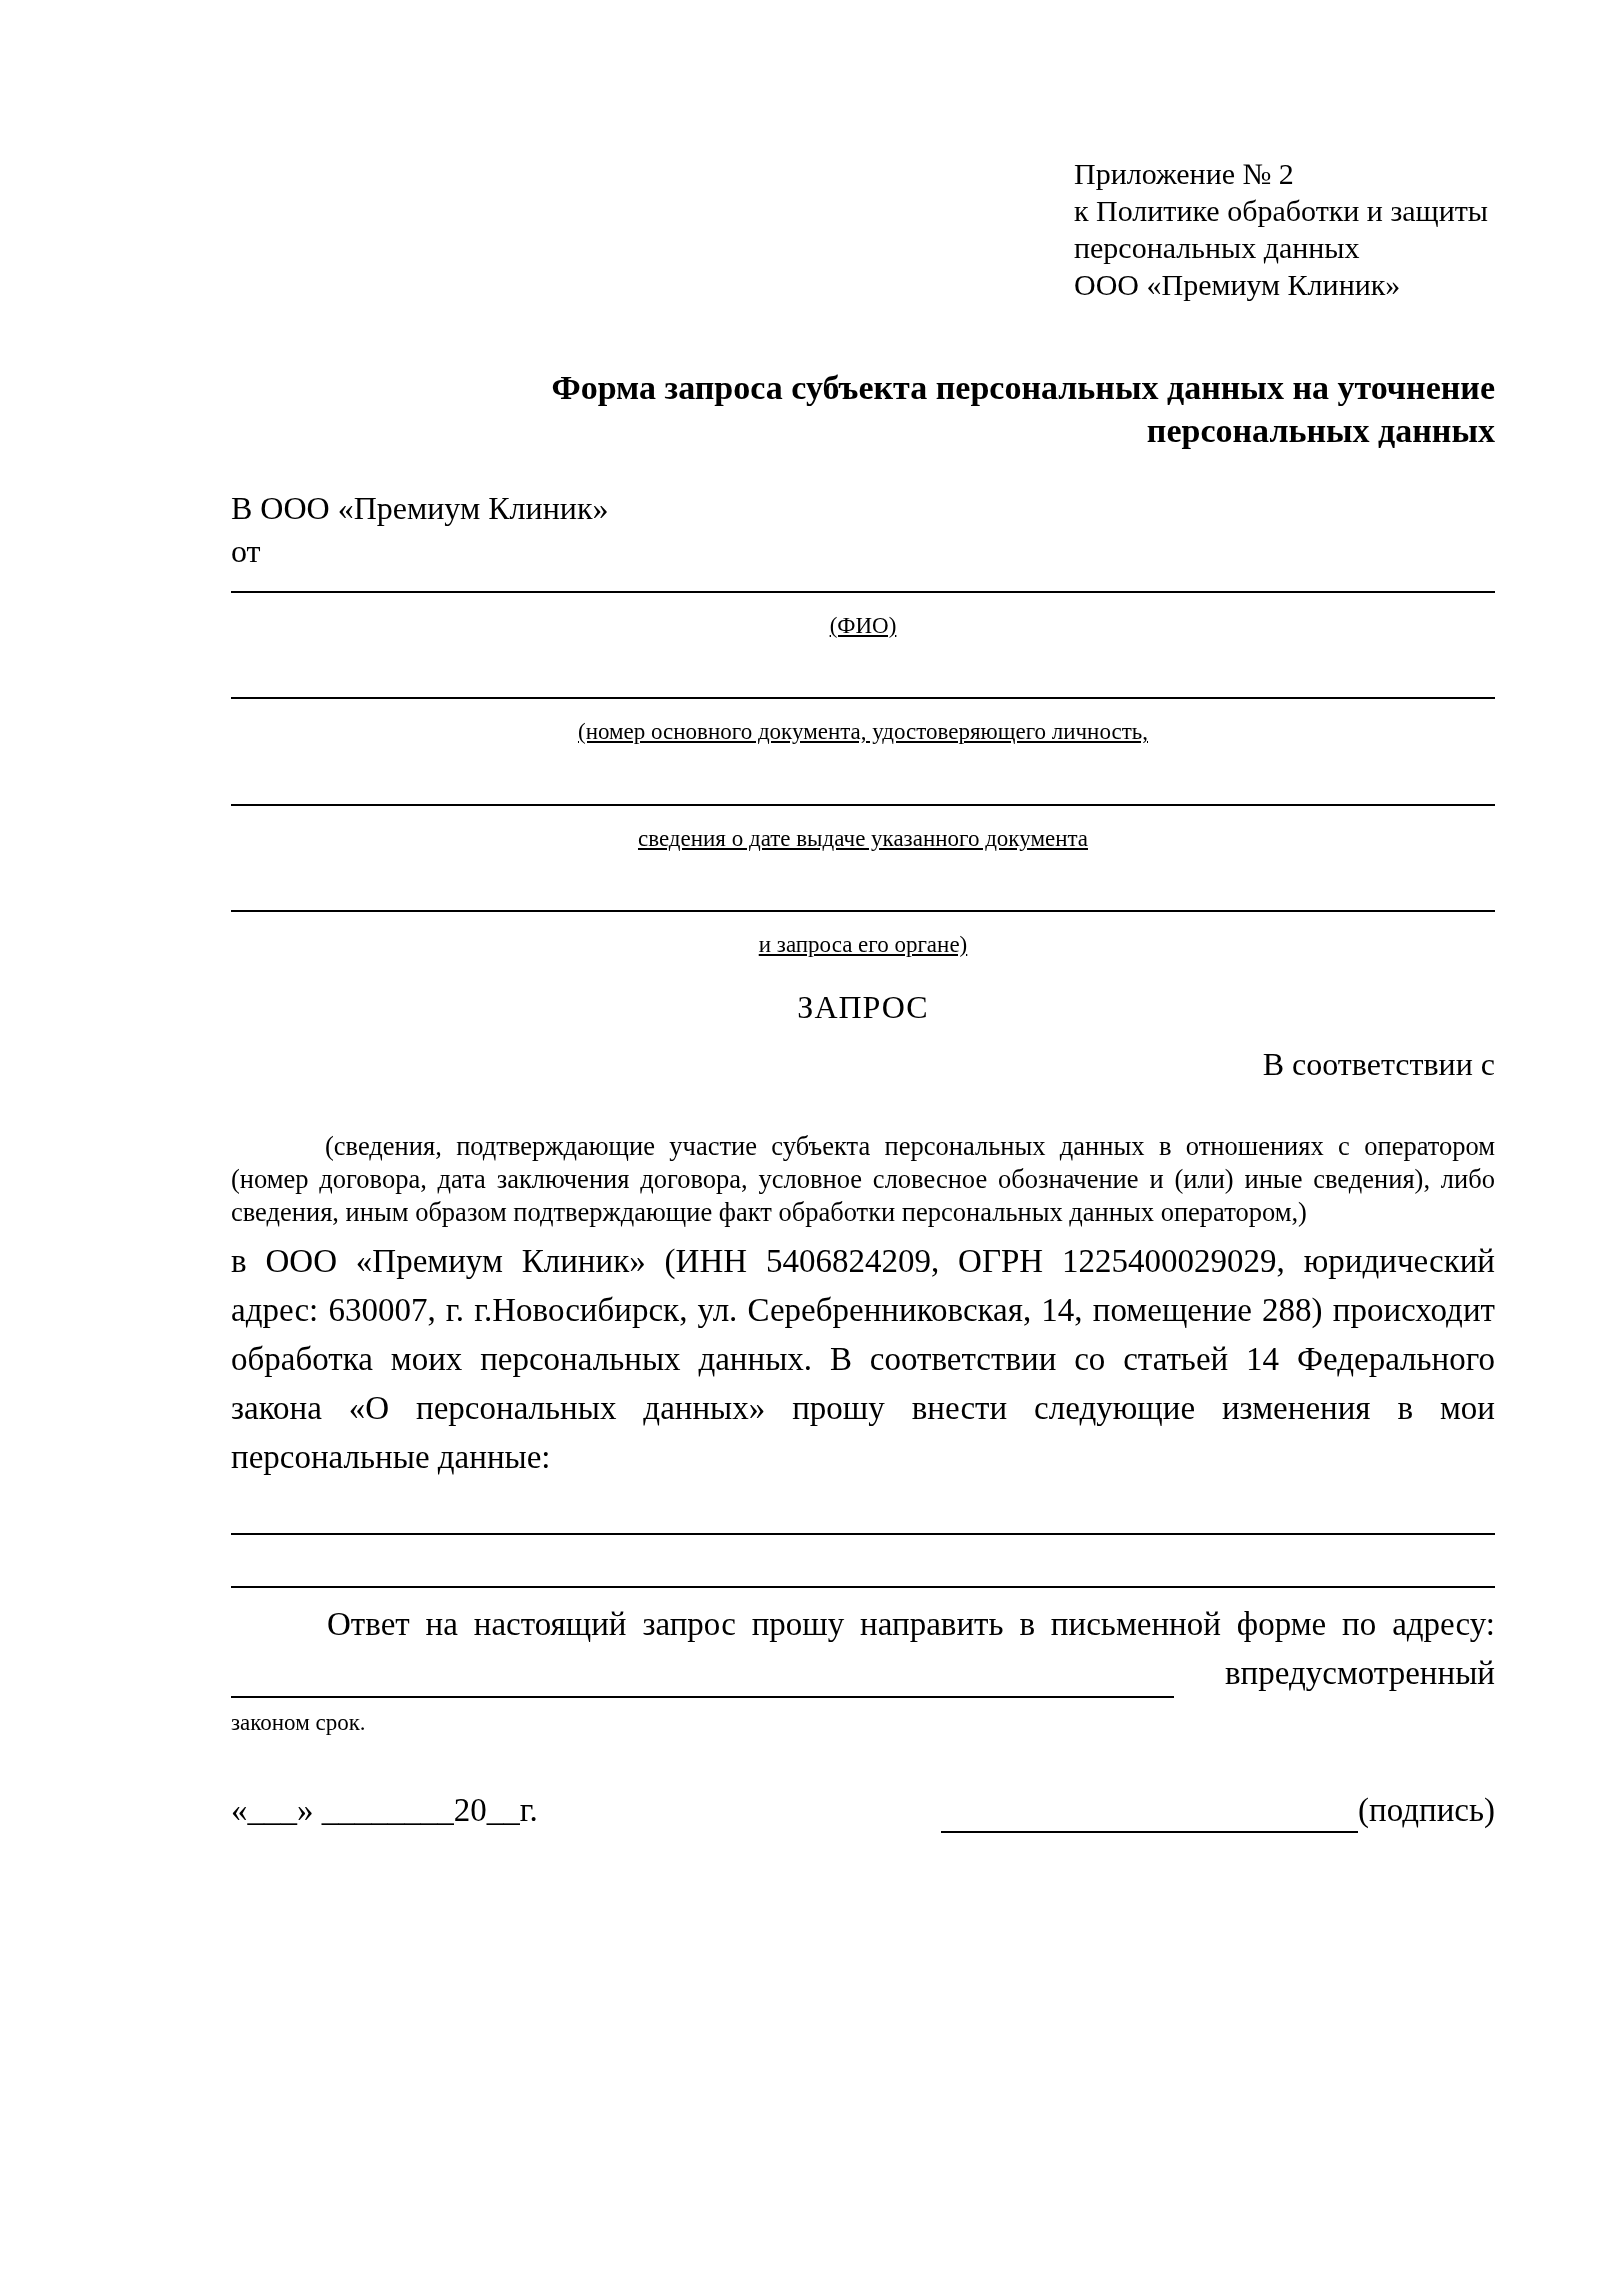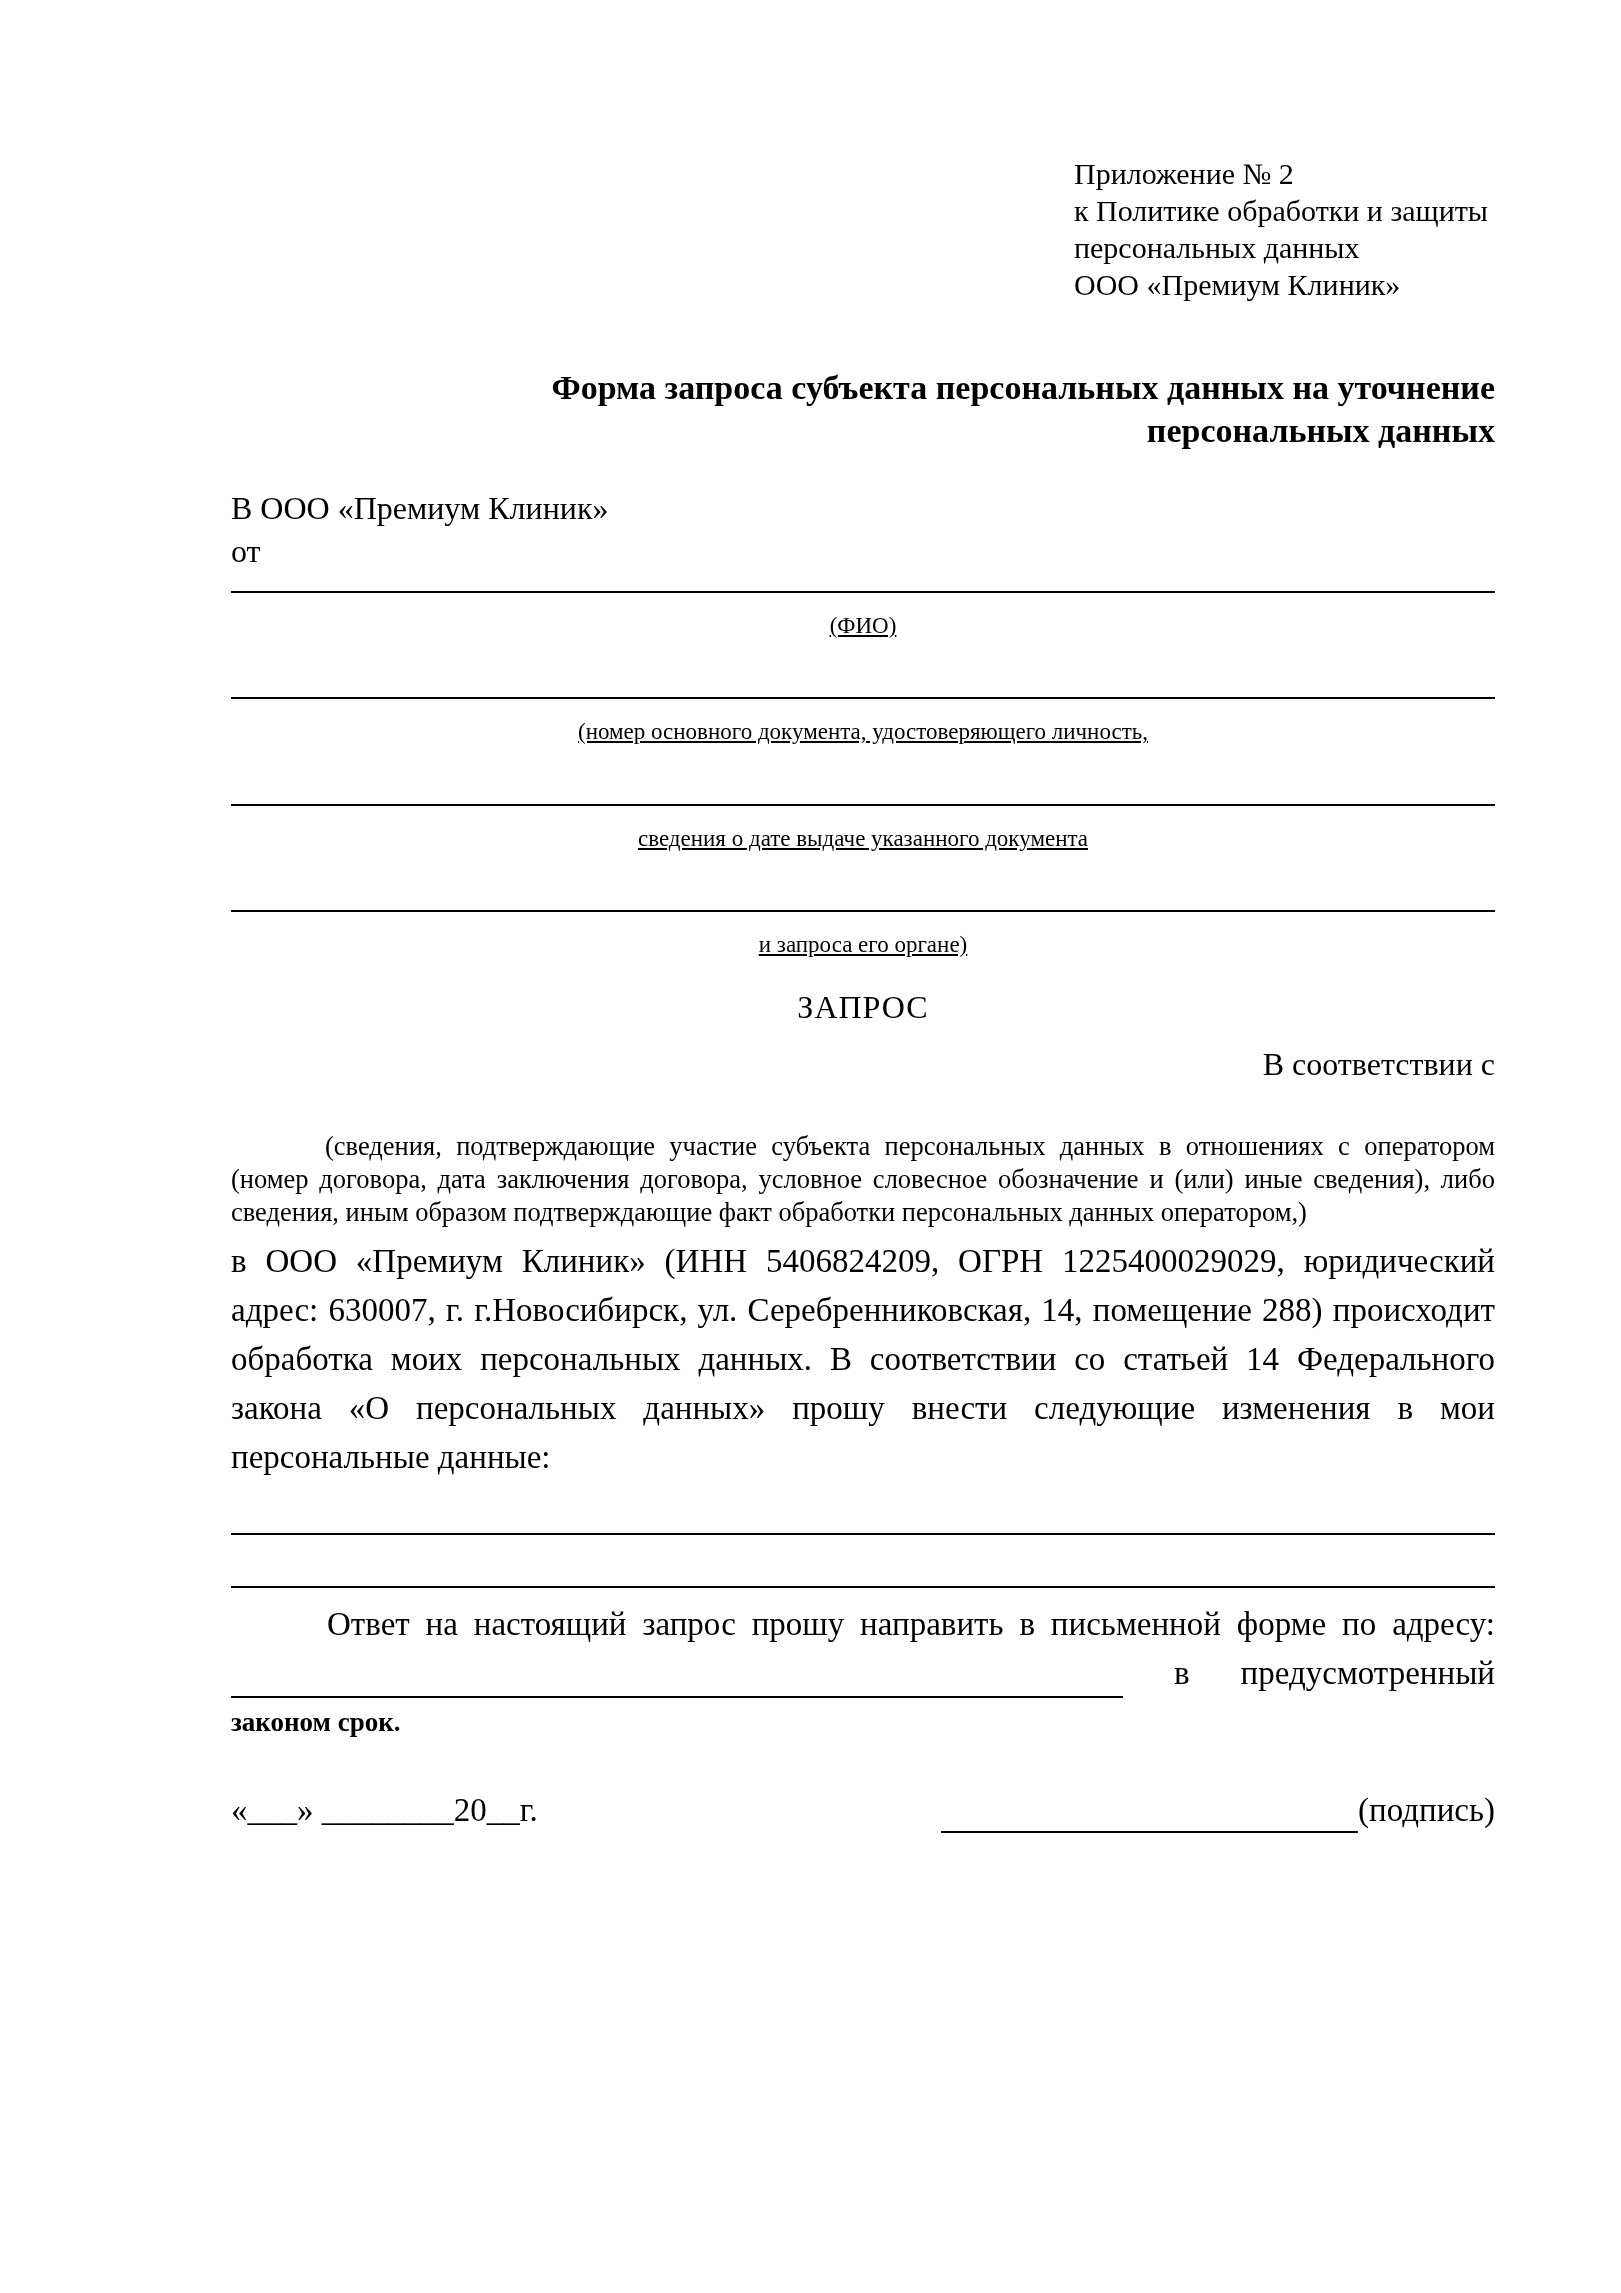--- a/index.html
+++ b/index.html
@@ -126,25 +126,24 @@
     align-items: flex-end;
     font-size: 33px;
     line-height: 49px;
   }
   .reply-l2 .addr-fill {
     flex: 1 1 auto;
     border-bottom: 2.9px solid #000;
     height: 39px;
     margin-right: 51px;
   }
-  .reply-l2 .w2 { margin-left: 51px; }
+  .reply-l2 .w2 { }
   .reply-l3 {
-    font-size: 27px;
-    line-height: 49px;
-    font-weight: bold;
+    font-size: 23px;
+    line-height: 49px;
   }
 
   
   .footer-row {
     margin-top: 41px;
     display: flex;
     justify-content: space-between;
     align-items: flex-end;
     font-size: 33px;
     line-height: 45px;

